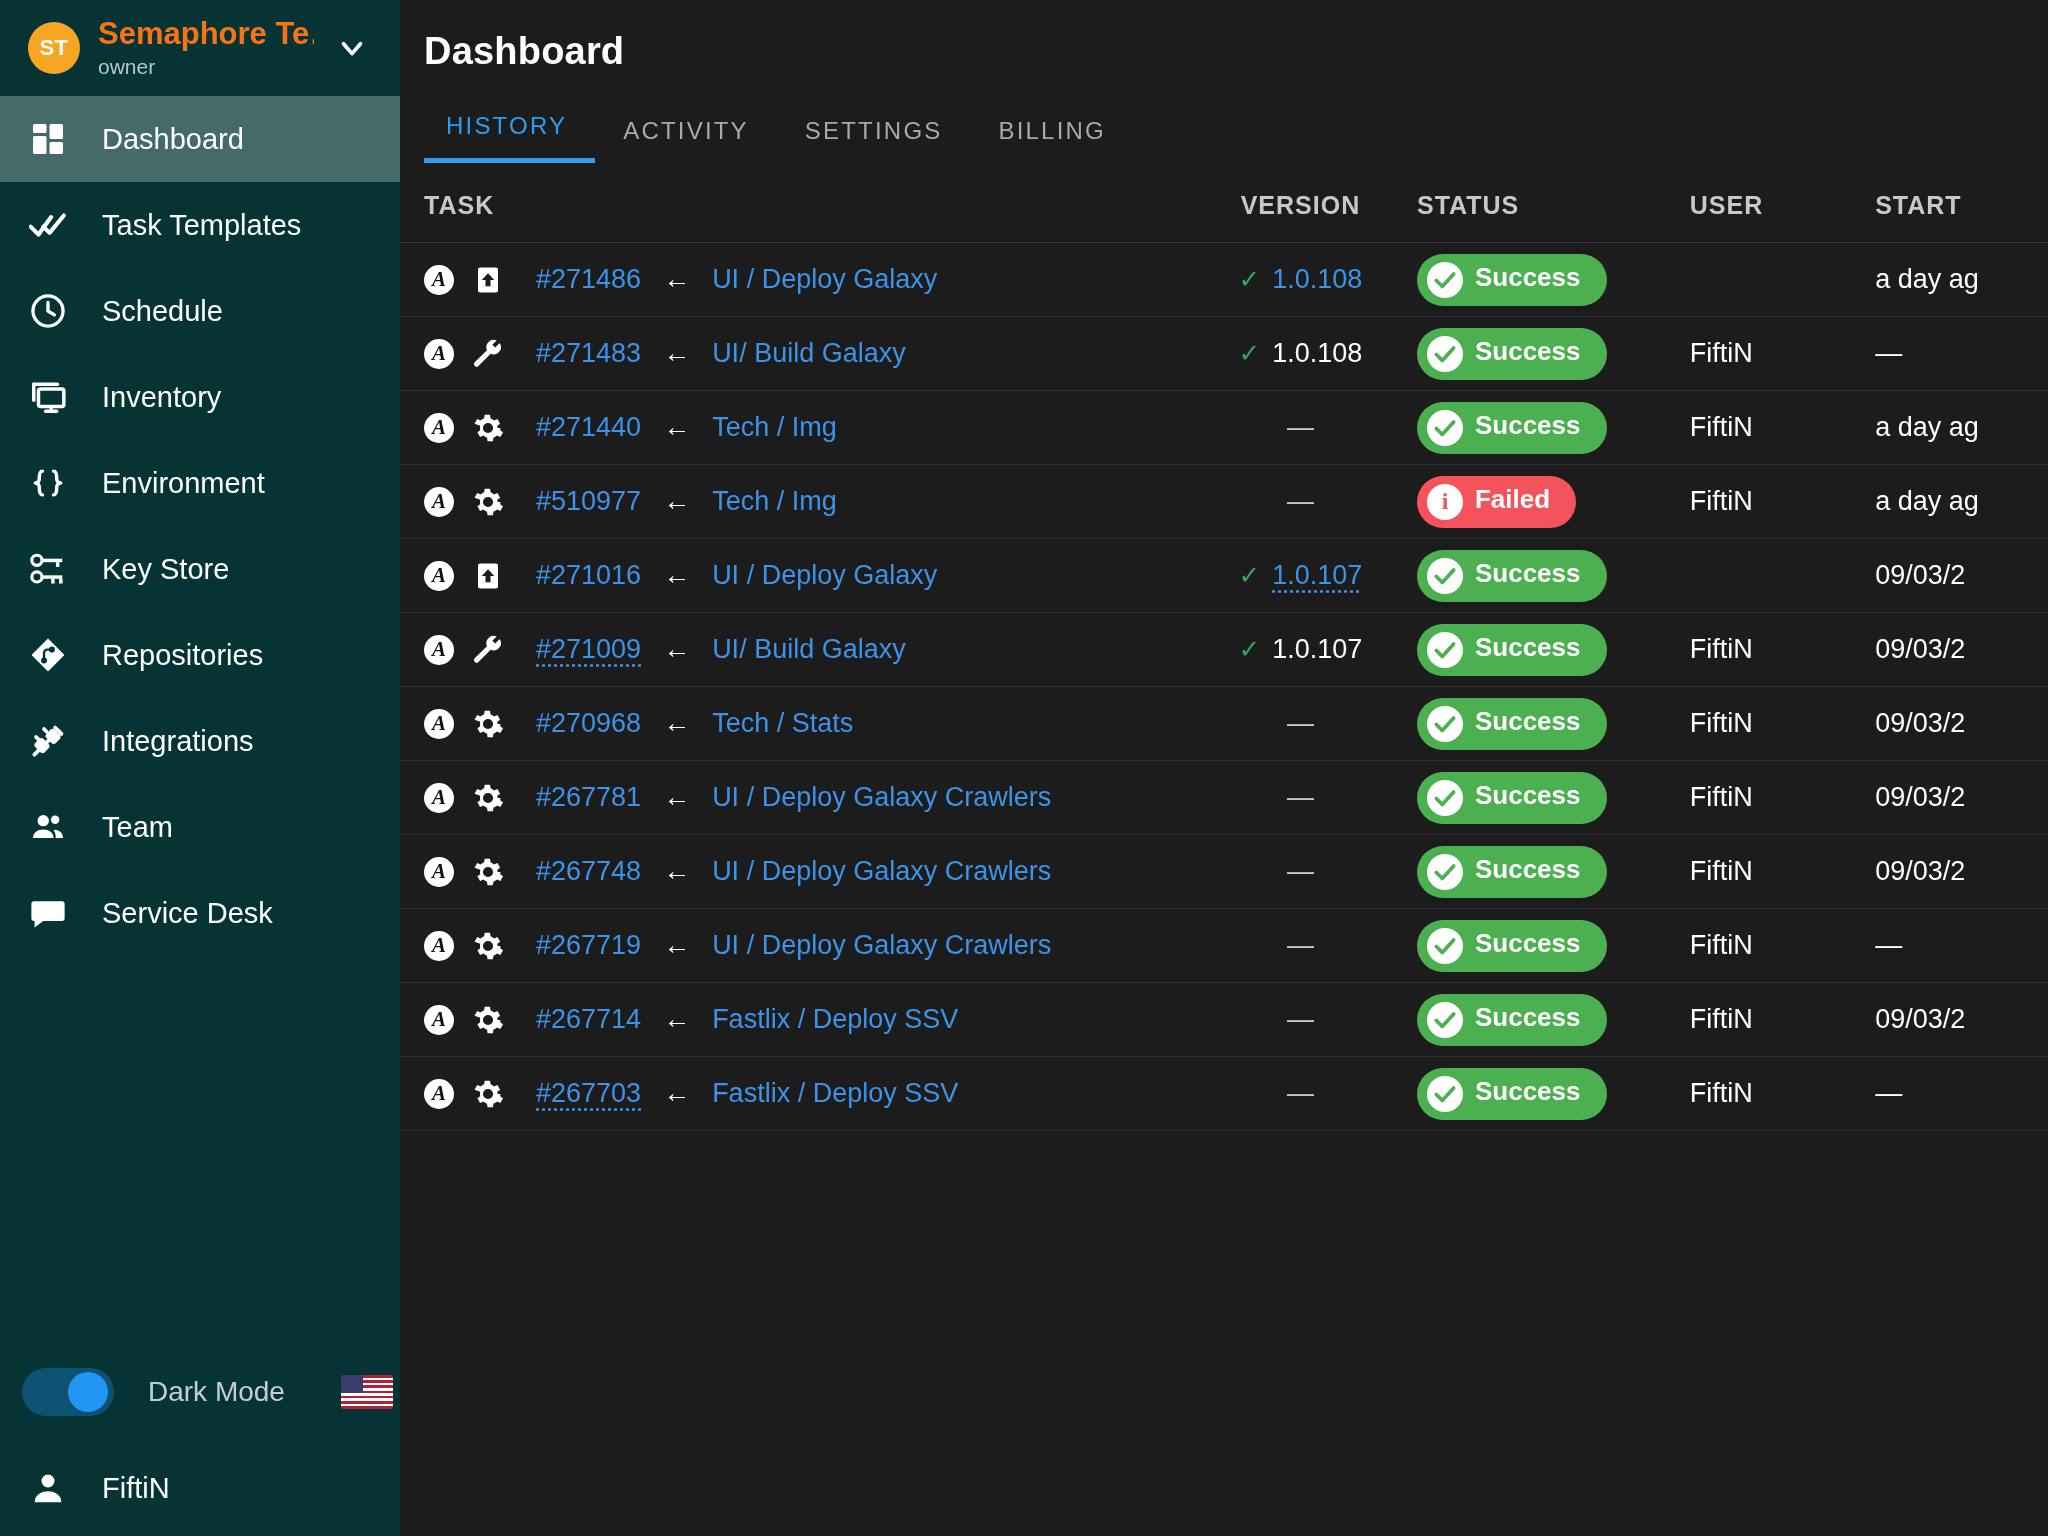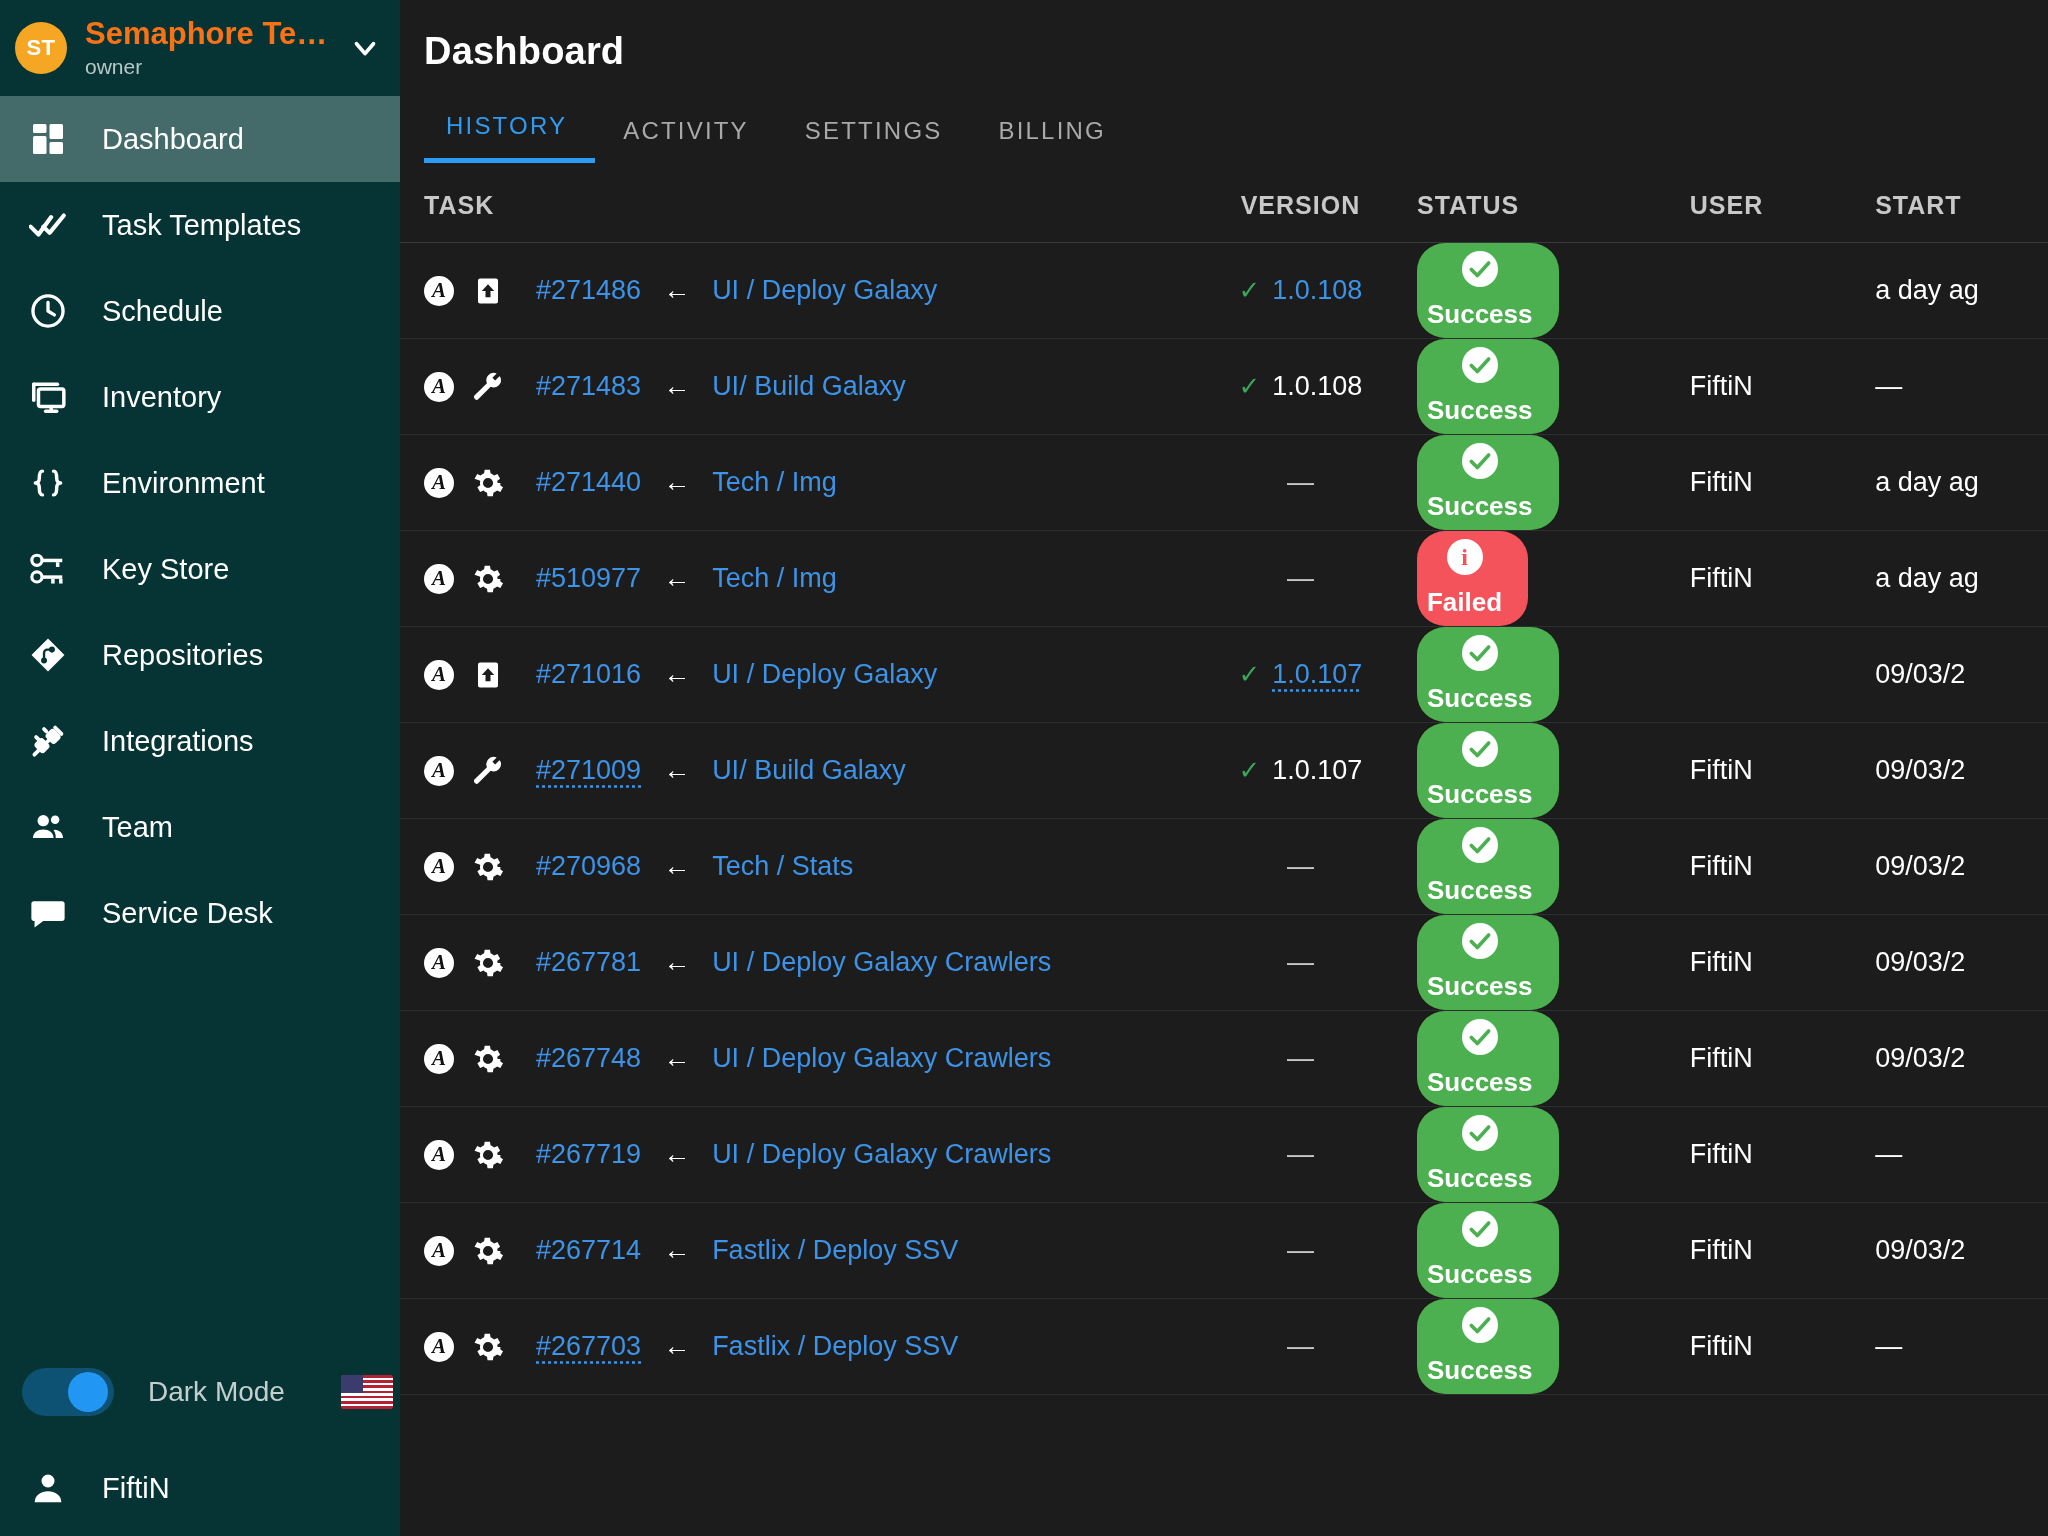--- a/index.html
+++ b/index.html
@@ -13,21 +13,21 @@
 
   
   .sidebar {
     width: 400px; min-width: 400px; height: 1536px;
     background: #063434;
     position: relative;
     display: flex; flex-direction: column;
   }
   .team-header {
     height: 96px; display: flex; align-items: center;
-    padding: 0 15px; gap: 18px; border-radius: 28px;
+    padding: 0 28px; gap: 18px; border-radius: 28px;
   }
   .avatar {
     width: 52px; height: 52px; min-width: 52px; border-radius: 50%;
     background: #f5a623; color: #ffffff;
     display: flex; align-items: center; justify-content: center;
     font-size: 22px; font-weight: bold; letter-spacing: .5px;
   }
   .team-texts { flex: 1; min-width: 0; }
   .team-name {
     font-size: 31px; font-weight: bold; color: #f97316;
@@ -149,23 +149,23 @@
   .tpl-name { color: #3d93e8; font-size: 27px; cursor: pointer; }
 
   .ver { display: inline-flex; align-items: center; gap: 12px; }
   .ver .chk { color: #3ca55c; font-size: 26px; }
   .ver .num { font-size: 27px; color: #ffffff; }
   .ver .num.link { color: #3d93e8; }
   .ver .num.dotted { text-decoration: underline; text-decoration-style: dotted; text-underline-offset: 6px; }
   .dash { color: #c9c9c9; font-size: 27px; }
 
   .badge {
-    display: inline-flex; align-items: center; gap: 12px;
+    display: inline-flex; gap: 12px;
     border-radius: 28px; padding: 8px 26px 8px 10px;
-    font-size: 26px; font-weight: bold; color: #ffffff; flex-direction: column;
+    font-size: 26px; font-weight: bold; color: #ffffff;
   }
   .badge.success { background: #4caf50; }
   .badge.failed  { background: #f4535b; }
   .badge .bico {
     width: 36px; height: 36px; min-width: 36px; border-radius: 50%;
     background: #ffffff; display: flex; align-items: center;
     justify-content: center; font-size: 24px; font-weight: bold;
   }
   .badge.success .bico { color: #4caf50; }
   .badge.failed .bico  { color: #f4535b; font-family: "Liberation Serif", serif; }

